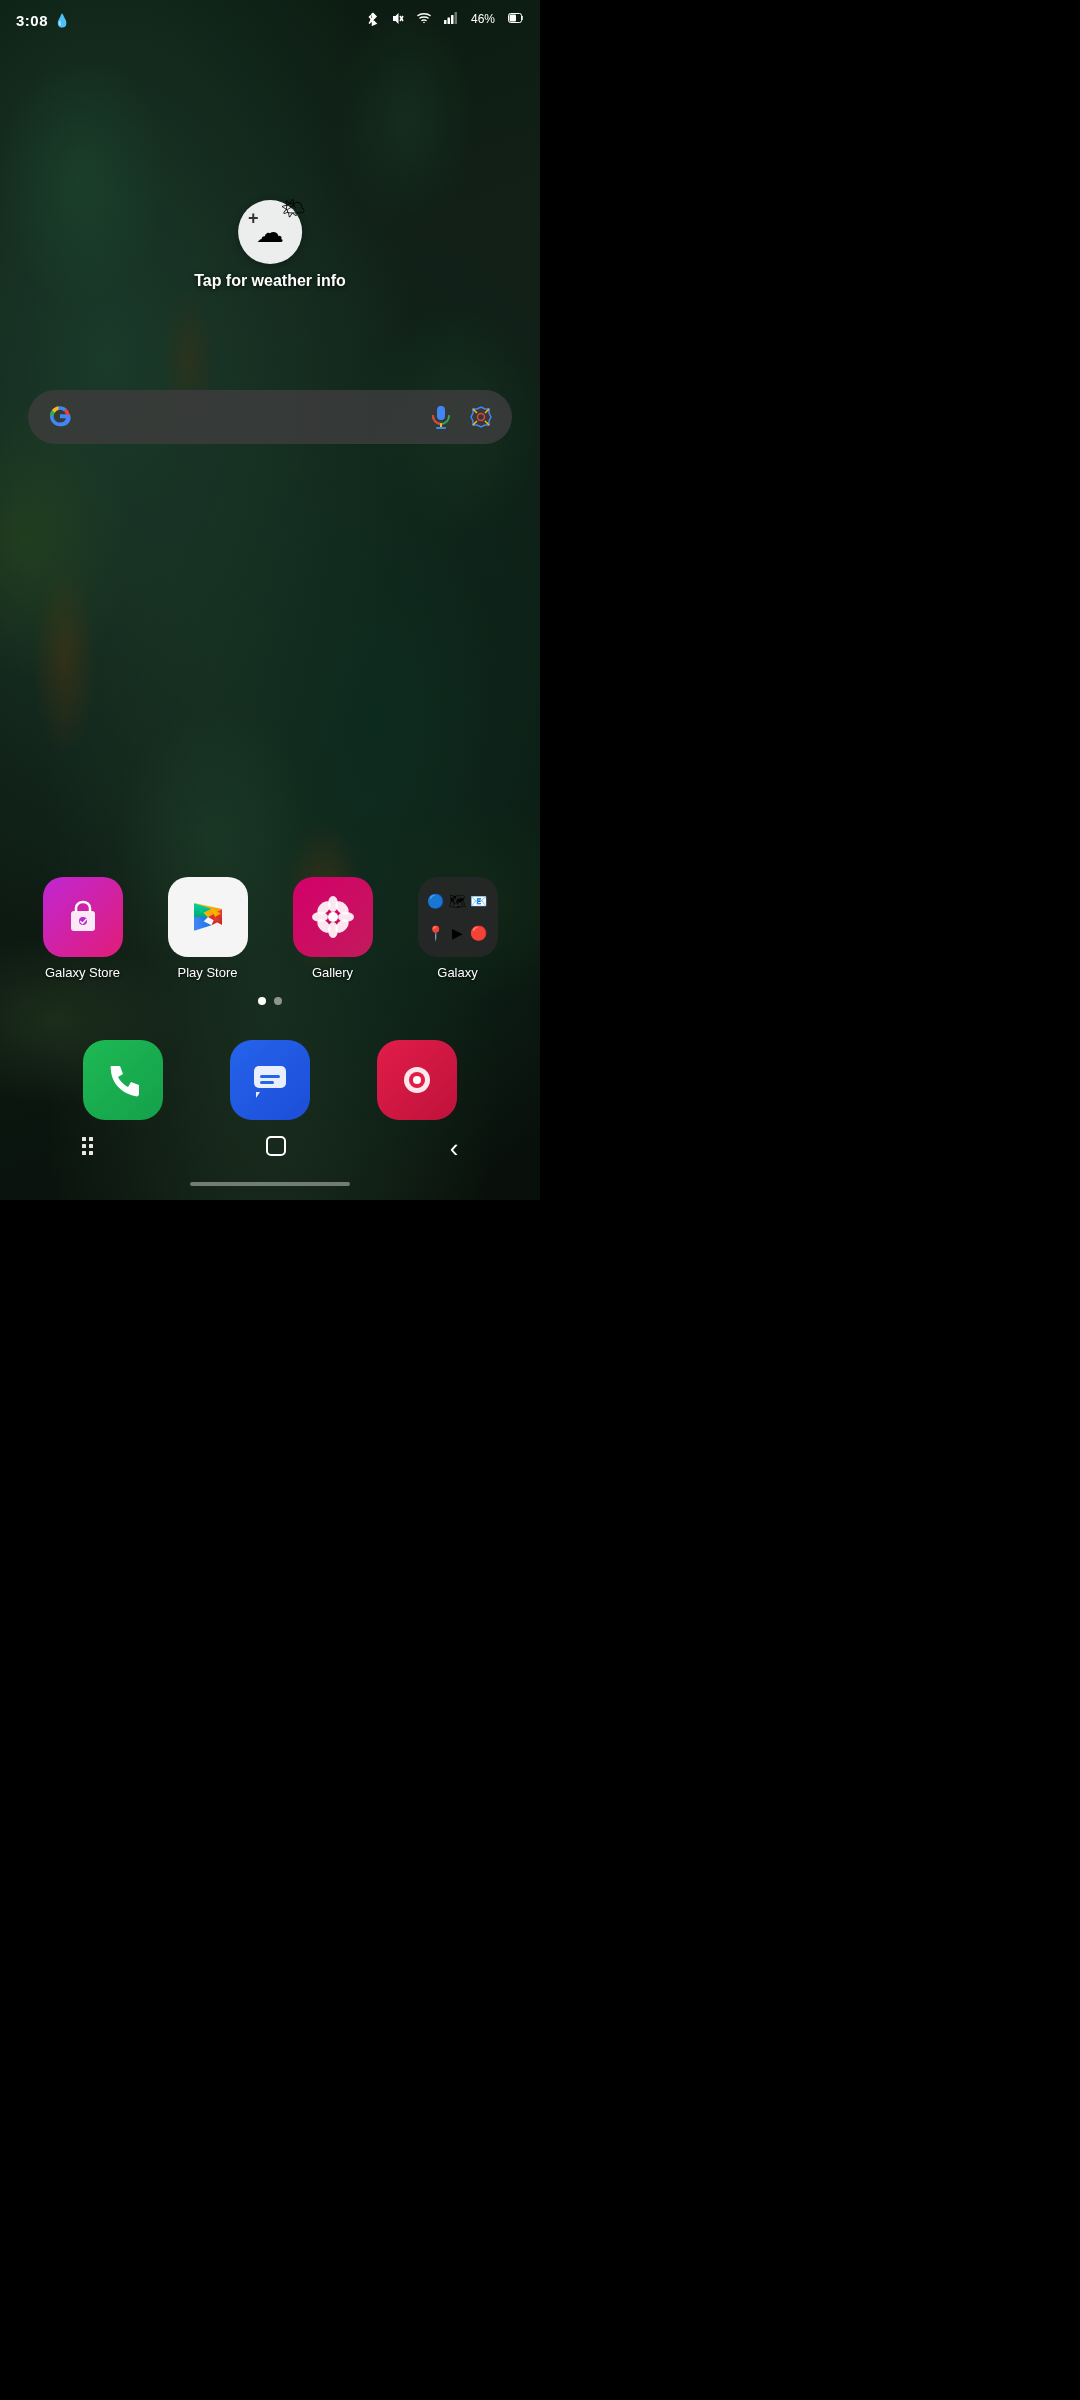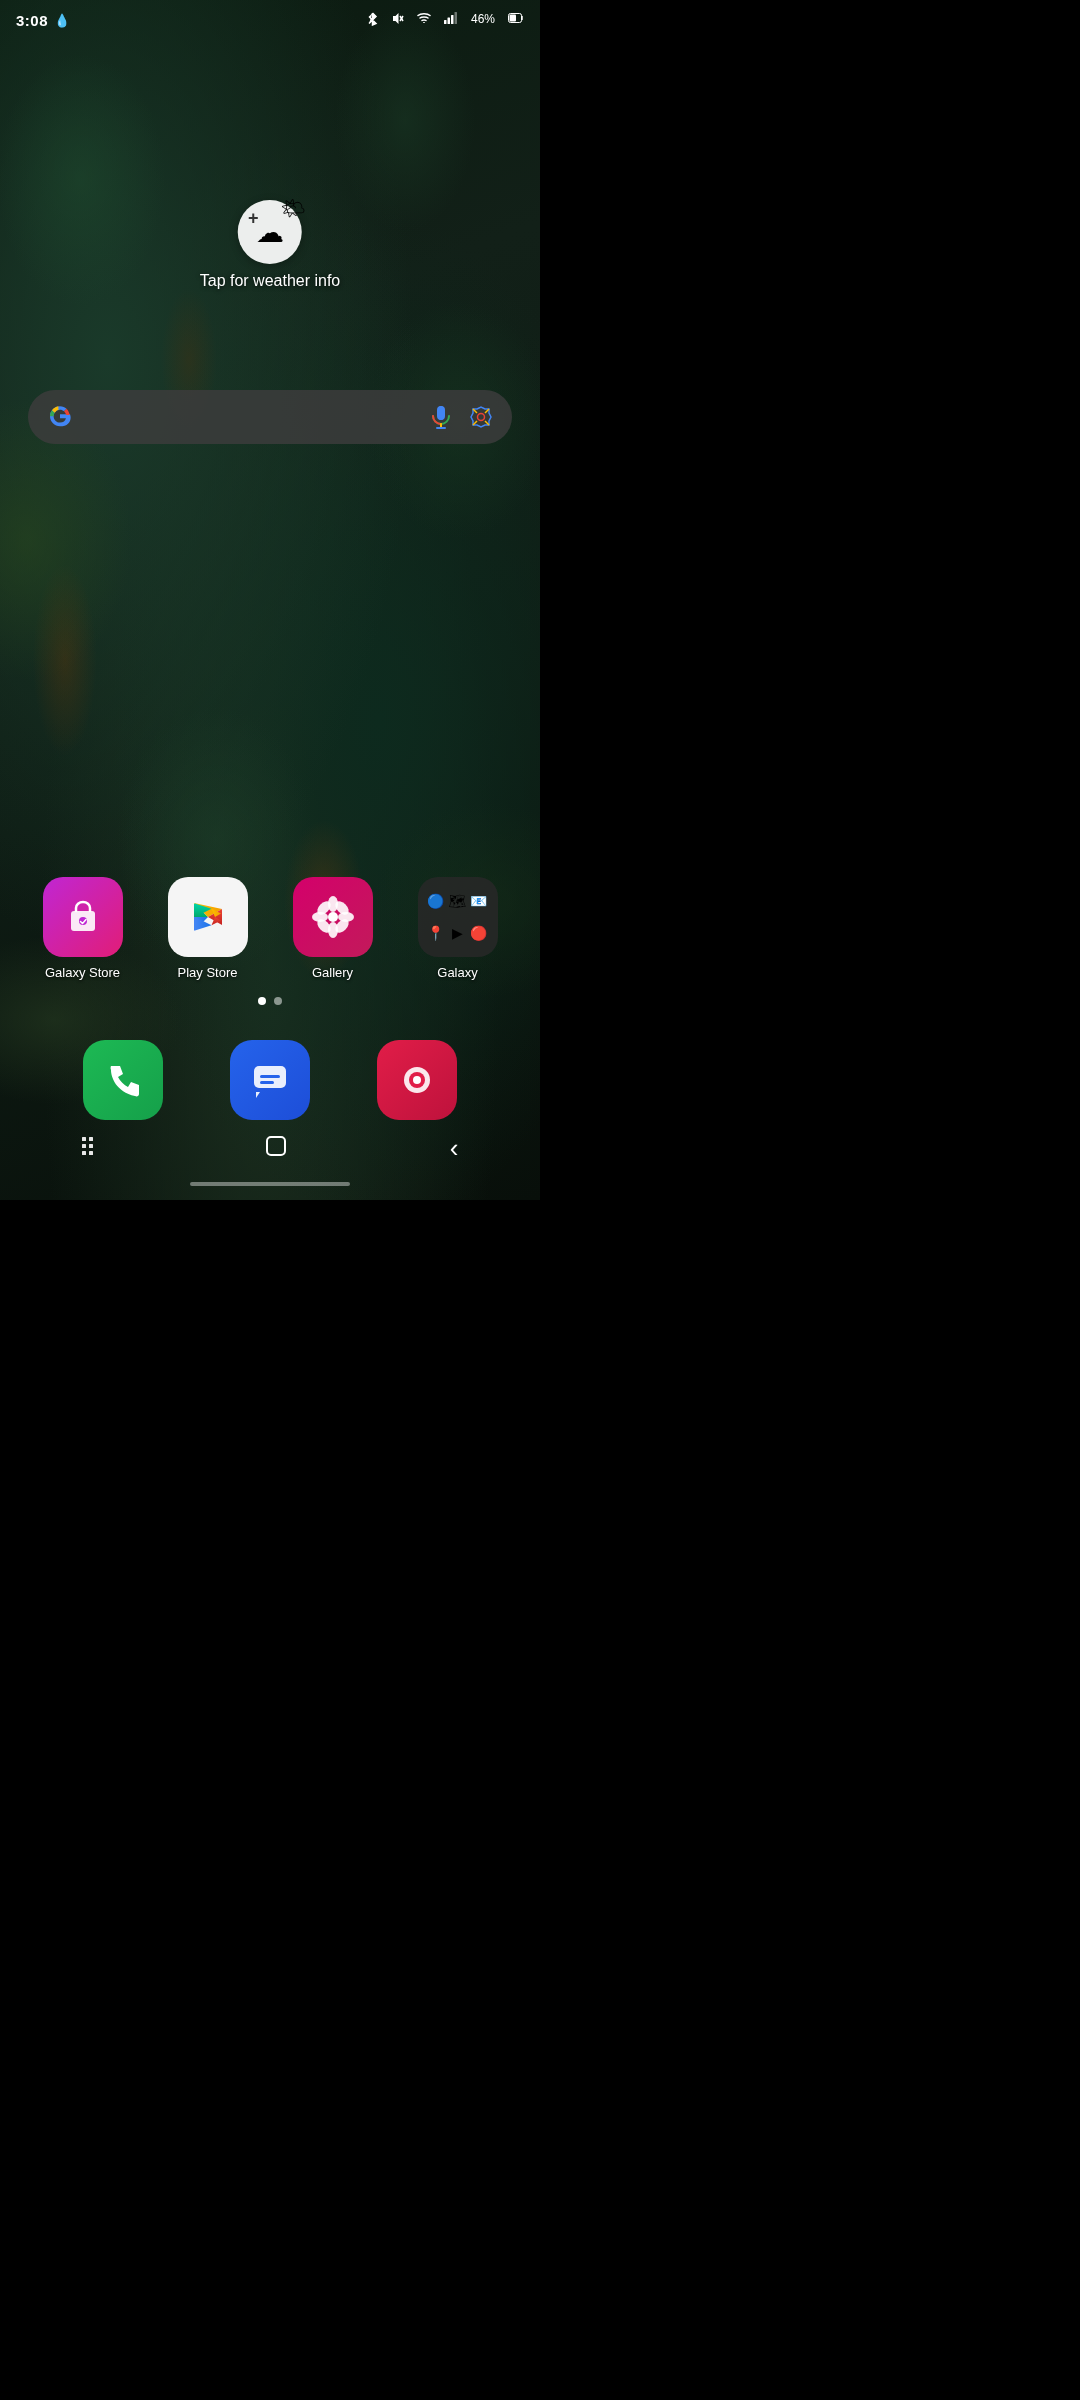--- a/index.html
+++ b/index.html
@@ -127,21 +127,21 @@
     .weather-sun {
       position: absolute;
       top: -4px;
       right: -4px;
       font-size: 20px;
     }
 
     .weather-label {
       color: #fff;
       font-size: 16px;
-      font-weight: 400;
+      font-weight: 700;
       text-shadow: 0 1px 4px rgba(0,0,0,0.8);
       white-space: nowrap;
     }
 
     
     .search-bar {
       position: absolute;
       top: 390px;
       left: 28px;
       right: 28px;

